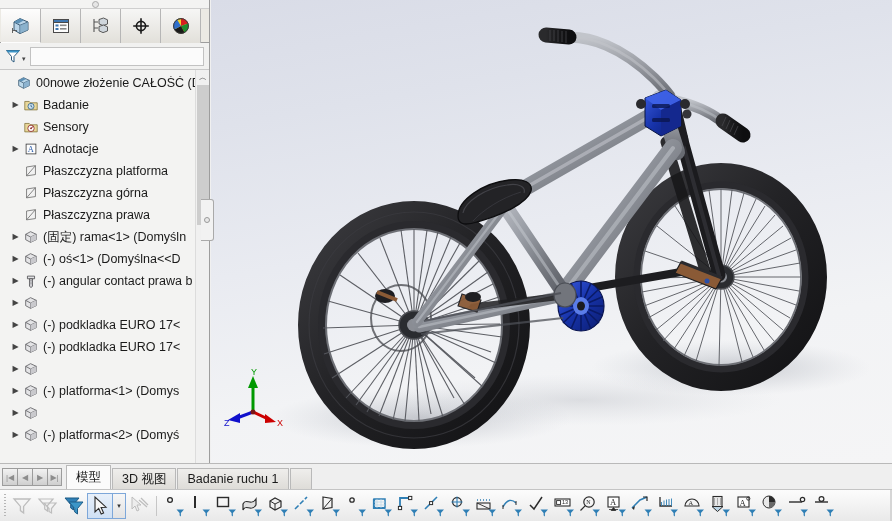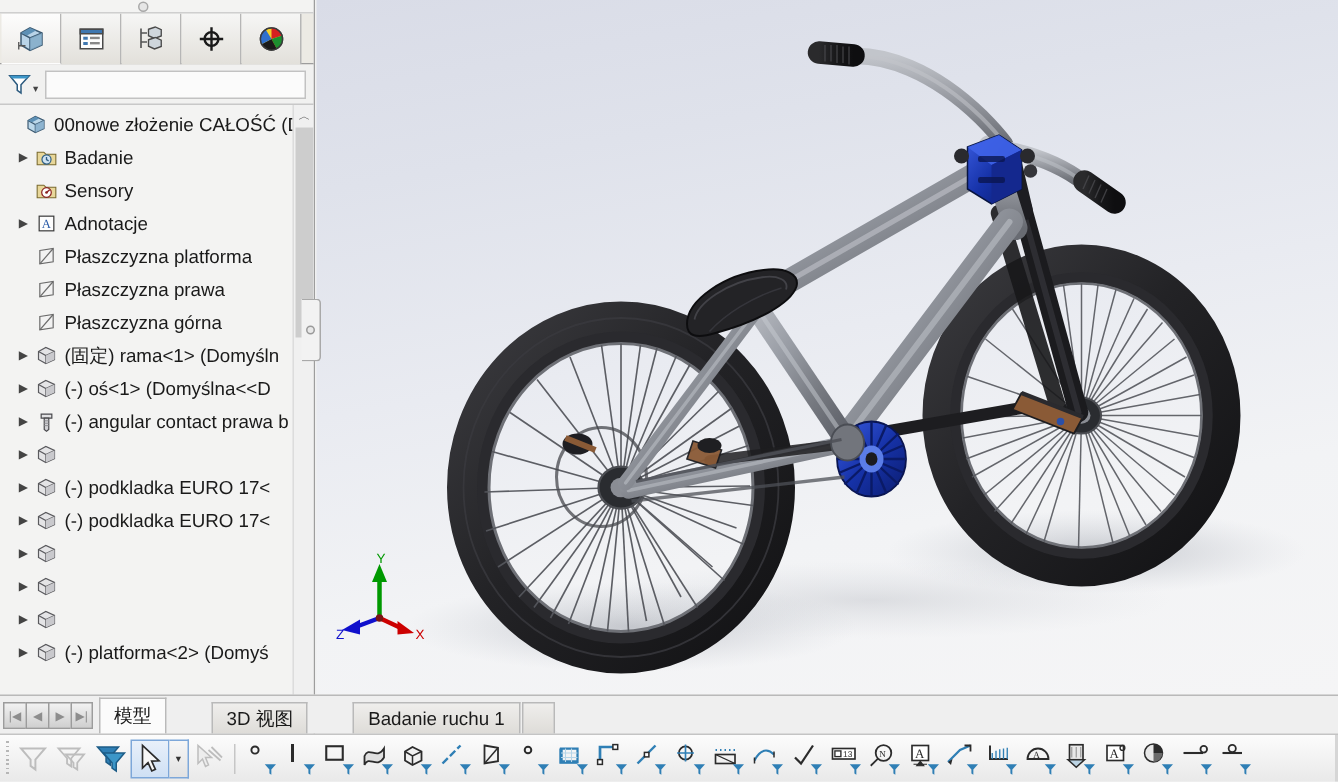--- a/index.html
+++ b/index.html
@@ -361,31 +361,31 @@
               <div class="t-label">Płaszczyzna platforma</div>
             </div>
             <div class="tree-row indent-1">
               <div class="expander"></div>
               <div class="t-icon">
                 <svg width="16" height="16" viewBox="0 0 18 18">
                   <path d="M4 4.5 L14 3 L14 13 L4 14.5 Z" fill="#f2f2f2" stroke="#6a6a6a" stroke-width="0.9"></path>
                   <path d="M4 14.5 L14 3" stroke="#6a6a6a" stroke-width="0.9"></path>
                 </svg>
               </div>
-              <div class="t-label">Płaszczyzna prawa</div>
+              <div class="t-label">Płaszczyzna górna</div>
             </div>
             <div class="tree-row indent-1">
               <div class="expander"></div>
               <div class="t-icon">
                 <svg width="16" height="16" viewBox="0 0 18 18">
                   <path d="M4 4.5 L14 3 L14 13 L4 14.5 Z" fill="#f2f2f2" stroke="#6a6a6a" stroke-width="0.9"></path>
                   <path d="M4 14.5 L14 3" stroke="#6a6a6a" stroke-width="0.9"></path>
                 </svg>
               </div>
-              <div class="t-label">Płaszczyzna górna</div>
+              <div class="t-label">Płaszczyzna prawa</div>
             </div>
             <div class="tree-row indent-1">
               <div class="expander">▶</div>
               <div class="t-icon">
                 <svg width="16" height="16" viewBox="0 0 18 18">
                   <path d="M3 6 L8.5 3 L15 6 L15 12 L8.5 15 L3 12 Z" fill="#e4e4e6" stroke="#5a5a5e" stroke-width="0.9"></path>
                   <path d="M3 6 L8.5 9 L15 6" fill="none" stroke="#5a5a5e" stroke-width="0.9"></path>
                   <path d="M8.5 9 L8.5 15" fill="none" stroke="#5a5a5e" stroke-width="0.9"></path>
                   <path d="M8.5 9 L15 6 L15 12 L8.5 15 Z" fill="#c9c9cd"></path>
                 </svg>
@@ -464,20 +464,21 @@
             <div class="tree-row indent-1">
               <div class="expander">▶</div>
               <div class="t-icon">
                 <svg width="16" height="16" viewBox="0 0 18 18">
                   <path d="M3 6 L8.5 3 L15 6 L15 12 L8.5 15 L3 12 Z" fill="#e4e4e6" stroke="#5a5a5e" stroke-width="0.9"></path>
                   <path d="M3 6 L8.5 9 L15 6" fill="none" stroke="#5a5a5e" stroke-width="0.9"></path>
                   <path d="M8.5 9 L8.5 15" fill="none" stroke="#5a5a5e" stroke-width="0.9"></path>
                   <path d="M8.5 9 L15 6 L15 12 L8.5 15 Z" fill="#c9c9cd"></path>
                 </svg>
               </div>
+              <div class="t-label">(-) platforma&lt;1&gt; (Domys</div>
             </div>
             <div class="tree-row indent-1">
               <div class="expander">▶</div>
               <div class="t-icon">
                 <svg width="16" height="16" viewBox="0 0 18 18">
                   <path d="M3 6 L8.5 3 L15 6 L15 12 L8.5 15 L3 12 Z" fill="#e4e4e6" stroke="#5a5a5e" stroke-width="0.9"></path>
                   <path d="M3 6 L8.5 9 L15 6" fill="none" stroke="#5a5a5e" stroke-width="0.9"></path>
                   <path d="M8.5 9 L8.5 15" fill="none" stroke="#5a5a5e" stroke-width="0.9"></path>
                   <path d="M8.5 9 L15 6 L15 12 L8.5 15 Z" fill="#c9c9cd"></path>
                 </svg>
@@ -784,21 +785,21 @@
     </svg>
   </div>
 
   <div id="tabbar">
     <div id="nav-btns">
         <div class="nav-btn">|◀</div>
         <div class="nav-btn">◀</div>
         <div class="nav-btn">▶</div>
         <div class="nav-btn">▶|</div>
       </div>
-    <div id="doc-tabs" style="display:flex;align-items:flex-end;gap:29px;">
+    <div id="doc-tabs" style="display:flex;align-items:flex-end;">
         <div class="doc-tab active">模型</div>
         <div class="doc-tab">3D 视图</div>
         <div class="doc-tab">Badanie ruchu 1</div>
       </div>
     <div id="tab-end-stub"></div>
   </div>
 
   <div id="bottombar">
     <div id="grip"></div>
     <div id="tb-items" style="display:flex;align-items:center;">

